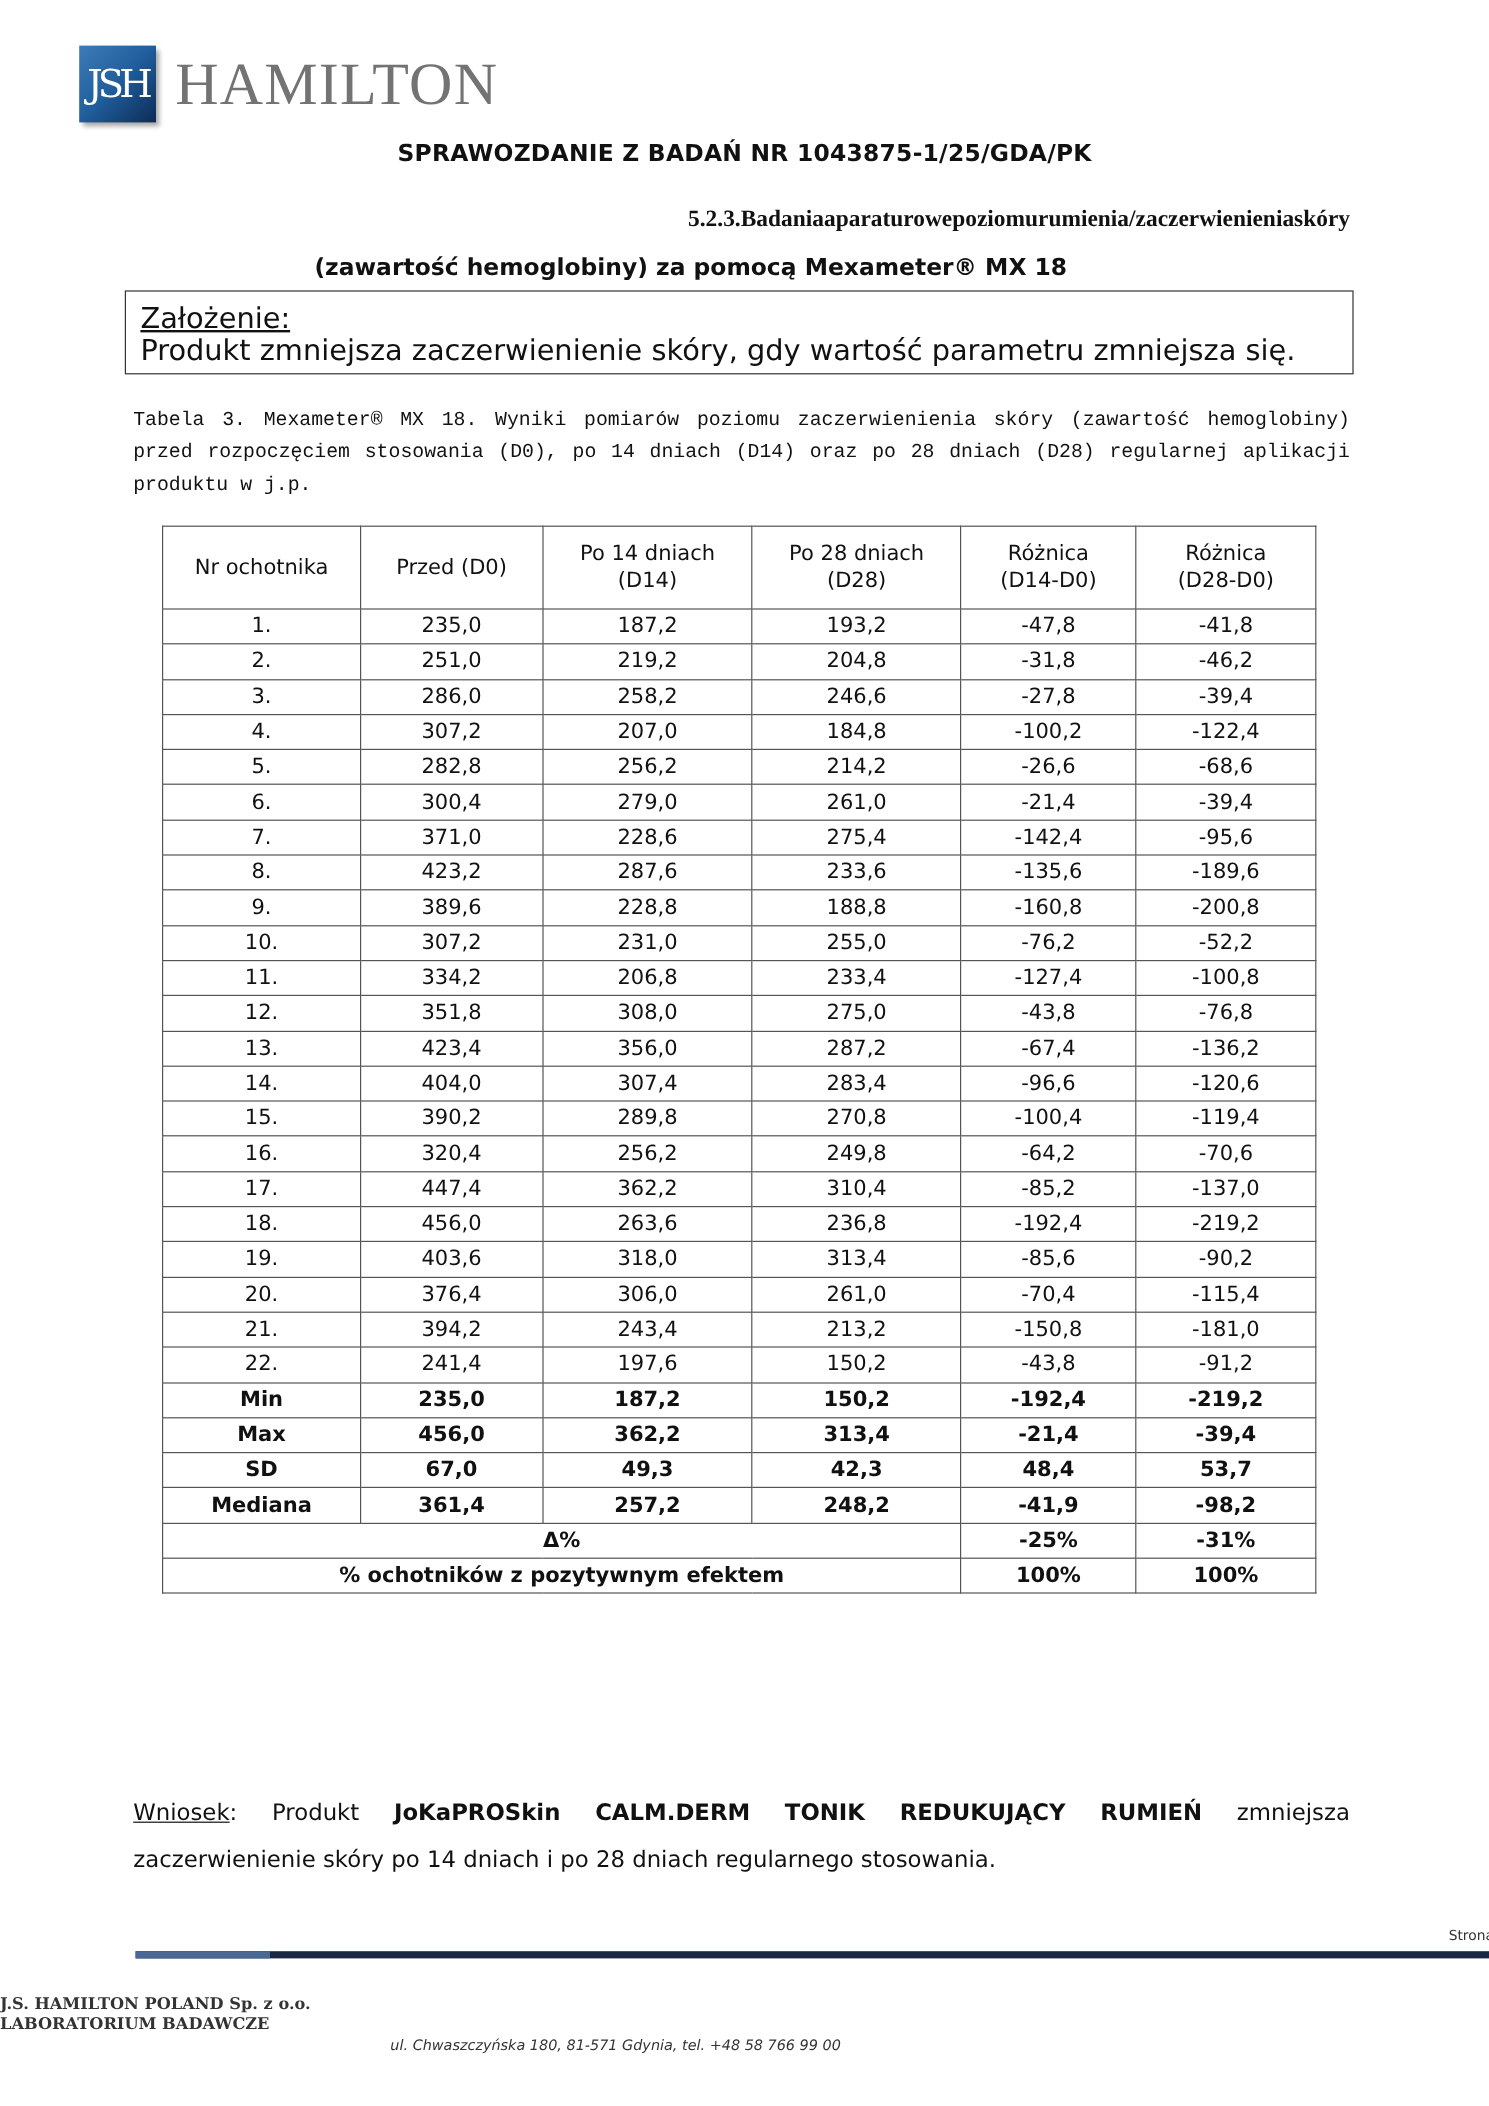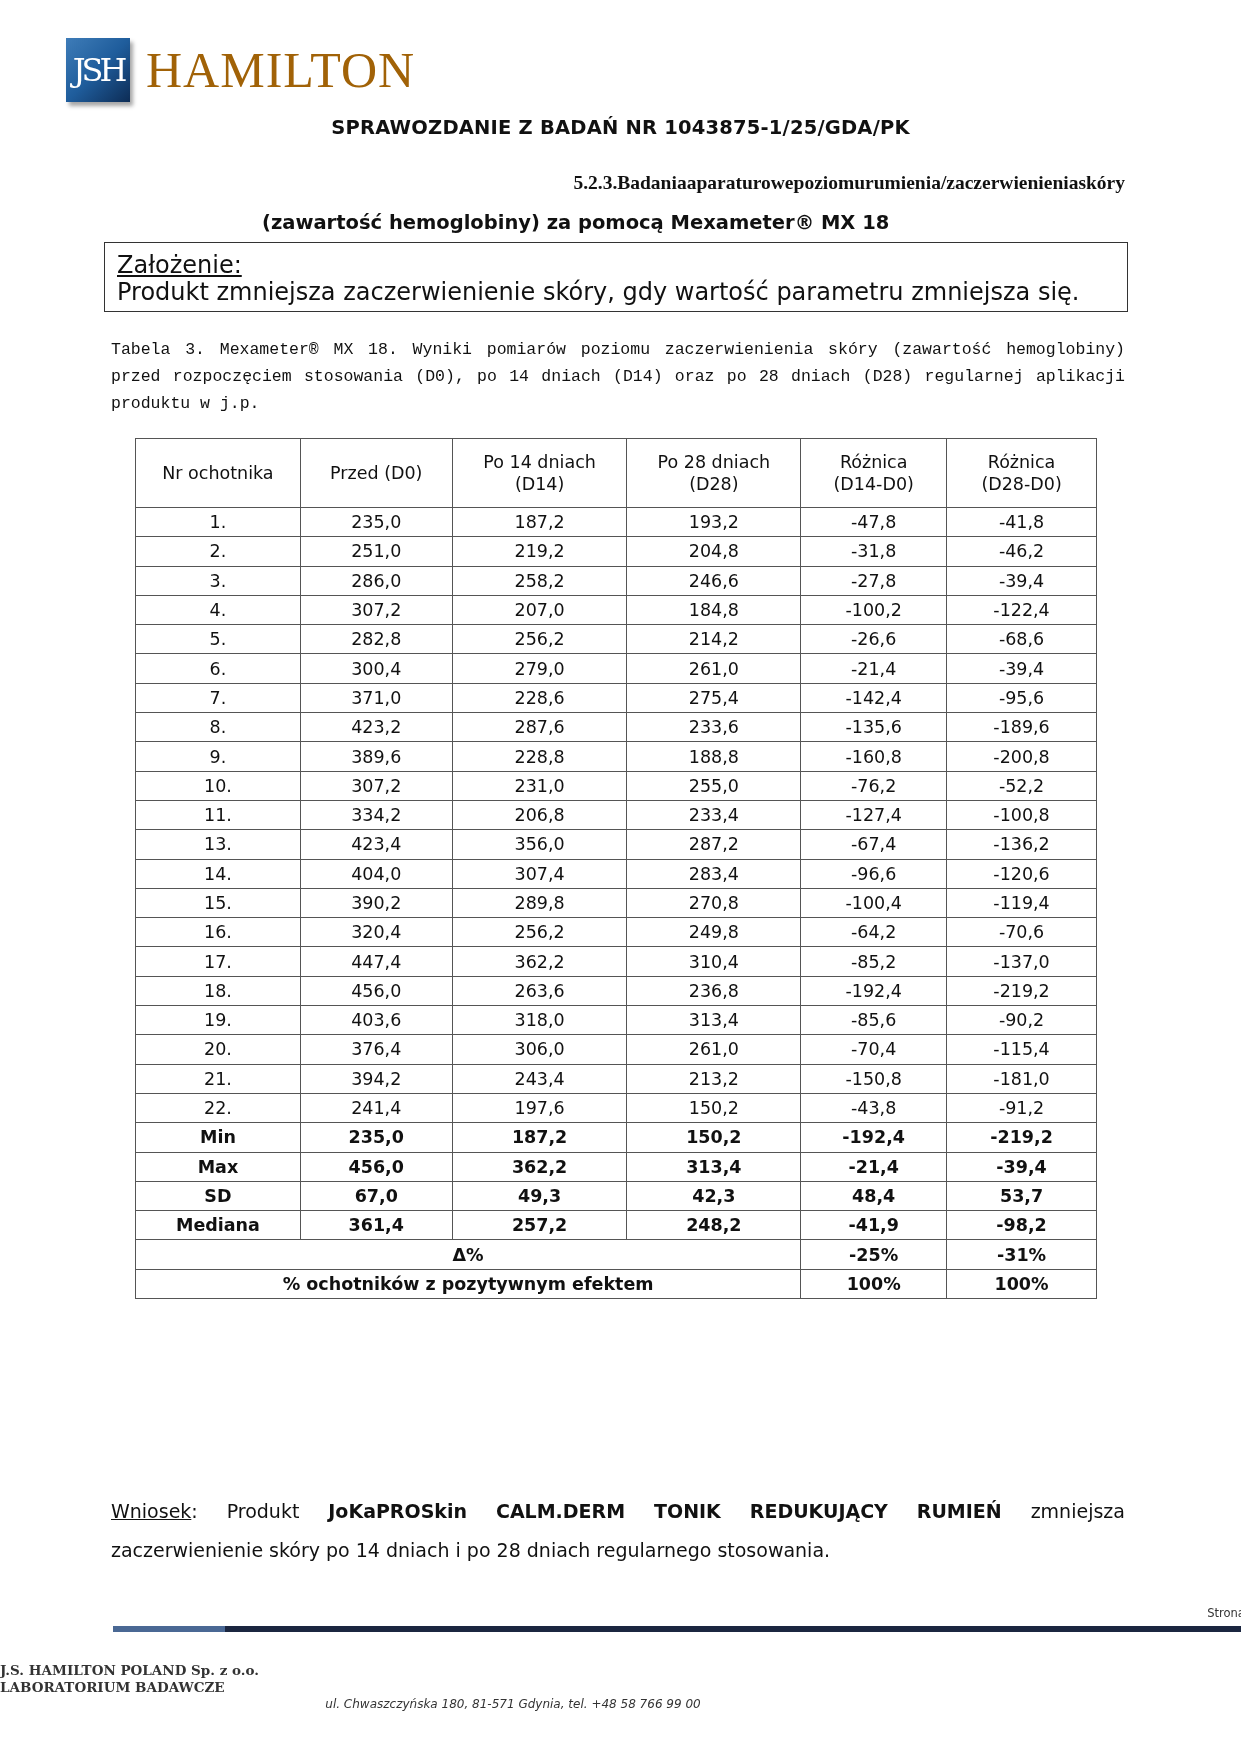--- a/index.html
+++ b/index.html
@@ -10,21 +10,21 @@
   .logo { position: absolute; left: 66px; top: 38px; display: flex; align-items: center; }
   .logo-mark {
     width: 64px; height: 64px;
     background: linear-gradient(135deg, #3e7cb8 0%, #1f5d9c 50%, #0d2c55 100%);
     box-shadow: 3px 4px 4px rgba(0,0,0,0.35);
     display: flex; align-items: center; justify-content: center;
     color: #fff; font-family: "DejaVu Serif", serif; font-size: 32px; letter-spacing: -4px;
   }
   .logo-text {
     margin-left: 16px; font-family: "Liberation Serif", serif; font-size: 50px;
-    color: #a16207; letter-spacing: 1px; text-align: center;
+    color: #737373; letter-spacing: 1px; text-align: center;
   }
   .report-title {
     position: absolute; left: 0; width: 1241px; top: 116px; text-align: center;
     font-weight: bold; font-size: 19.5px; letter-spacing: 0.2px;
   }
   .section-heading {
     position: absolute; left: 150px; width: 975px; top: 163px;
     font-weight: bold; font-size: 19.5px; line-height: 40px;
   }
   .section-heading .line1 { display: flex; justify-content: flex-end; font-family: Liberation Serif, serif; }
@@ -216,20 +216,28 @@
         <td>-76,2</td>
         <td>-52,2</td>
       </tr>
       <tr>
         <td>11.</td>
         <td>334,2</td>
         <td>206,8</td>
         <td>233,4</td>
         <td>-127,4</td>
         <td>-100,8</td>
+      </tr>
+      <tr>
+        <td>12.</td>
+        <td>351,8</td>
+        <td>308,0</td>
+        <td>275,0</td>
+        <td>-43,8</td>
+        <td>-76,8</td>
       </tr>
       <tr>
         <td>13.</td>
         <td>423,4</td>
         <td>356,0</td>
         <td>287,2</td>
         <td>-67,4</td>
         <td>-136,2</td>
       </tr>
       <tr>

